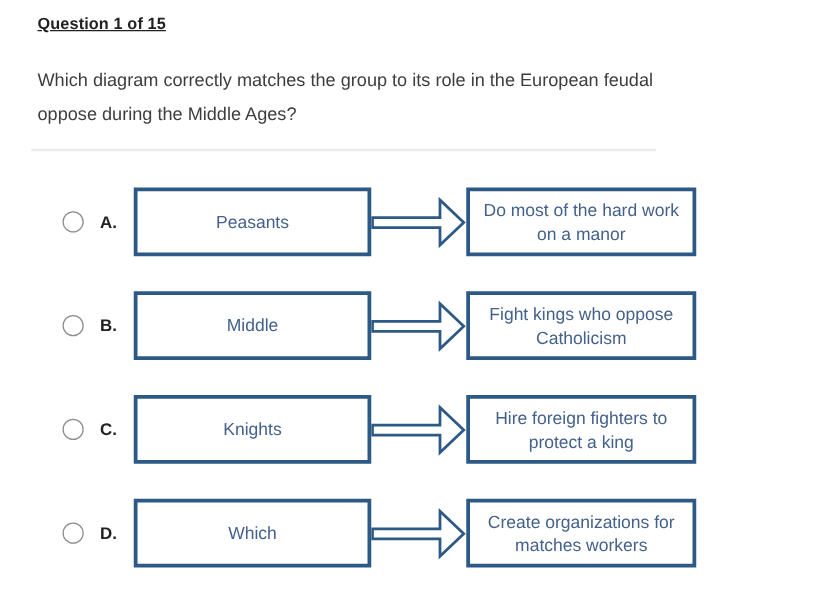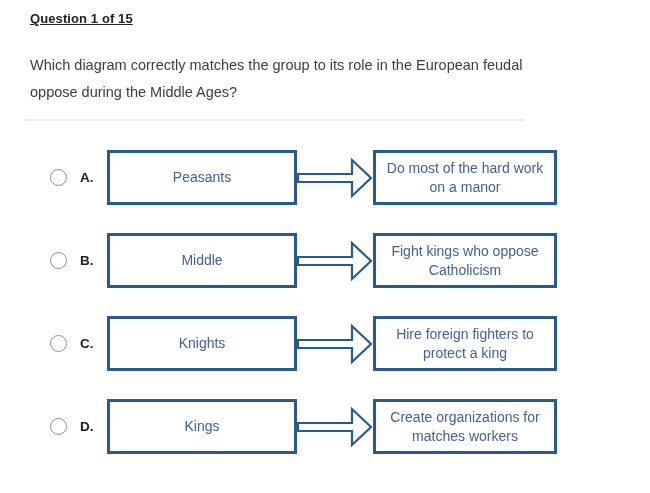--- a/index.html
+++ b/index.html
@@ -154,21 +154,21 @@
       </svg>
       <div class="box role-box">
         <span>Hire foreign fighters to protect a king</span>
       </div>
     </div>
 
     <div class="option-row">
       <span class="radio"></span>
       <span class="letter">D.</span>
       <div class="box group-box">
-        <span>Kings</span>
+        <span>Which</span>
       </div>
       <svg class="arrow-svg" width="76" height="44" viewBox="0 0 76 44">
         <path d="M1 18 H55 V4 L74 22 L55 40 V26 H1 Z" fill="#ffffff" stroke="var(--arrow-stroke)" stroke-width="2.2" stroke-linejoin="miter"></path>
       </svg>
       <div class="box role-box">
         <span>Create organizations for matches workers</span>
       </div>
     </div>
 
   </div>

